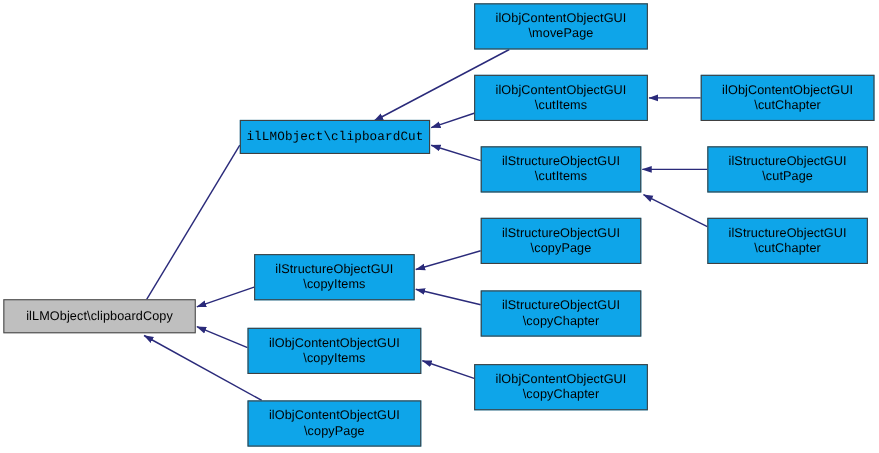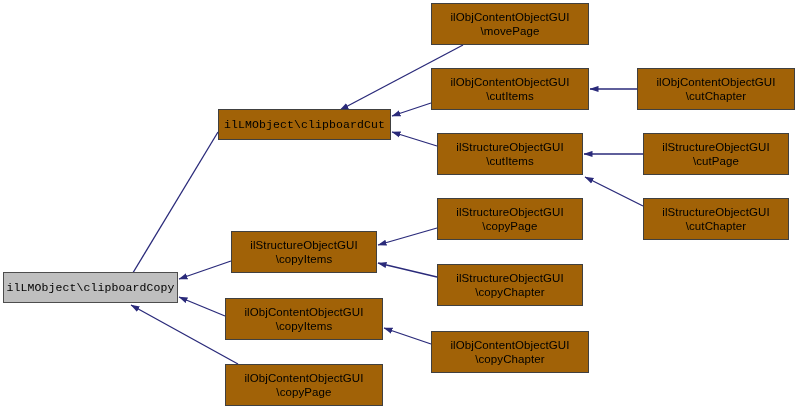--- a/index.html
+++ b/index.html
@@ -24,21 +24,21 @@
     width: 799px;
     height: 412px;
   }
   .node {
     position: absolute;
     box-sizing: border-box;
     display: flex;
     align-items: center;
     justify-content: center;
     text-align: center;
-    background: #a16207;
+    background: #0ea5e9;
     border: 1px solid #1a1a1a;
     color: #000000;
     font-size: 11.5px;
     line-height: 14px;
     letter-spacing: 0.1px;
     white-space: pre-line;
     z-index: 2;
   }
   .node.highlight {
     background: #bfbfbf;
@@ -74,21 +74,21 @@
         <path d="M 437,228 L 378,245" stroke="#2a2a7a" stroke-width="1.3" fill="none" marker-end="url(#arrowhead)"></path>
         <path d="M 437,277 L 378,263" stroke="#2a2a7a" stroke-width="1.3" fill="none" marker-end="url(#arrowhead)"></path>
         <path d="M 231,261 L 179,279" stroke="#2a2a7a" stroke-width="1.3" fill="none" marker-end="url(#arrowhead)"></path>
         <path d="M 225,316 L 179,297" stroke="#2a2a7a" stroke-width="1.3" fill="none" marker-end="url(#arrowhead)"></path>
         <path d="M 431,344 L 384,328" stroke="#2a2a7a" stroke-width="1.3" fill="none" marker-end="url(#arrowhead)"></path>
         <path d="M 238,364 L 131,305" stroke="#2a2a7a" stroke-width="1.3" fill="none" marker-end="url(#arrowhead)"></path>
       </g>
   </svg>
 
   <div id="nodes-group">
-      <div class="node highlight" style="left: 3px; top: 272px; width: 175px; height: 31px; font-family: Liberation Mono, monospace;"><span class="node-label">ilLMObject\clipboardCopy</span></div>
+      <div class="node highlight" style="left: 3px; top: 272px; width: 175px; height: 31px;"><span class="node-label">ilLMObject\clipboardCopy</span></div>
       <div class="node thick" style="left: 218px; top: 109px; width: 173px; height: 31px; font-family: Liberation Mono, monospace;"><span class="node-label">ilLMObject\clipboardCut</span></div>
       <div class="node thick" style="left: 431px; top: 3px; width: 158px; height: 42px;"><span class="node-label">ilObjContentObjectGUI
 \movePage</span></div>
       <div class="node thick" style="left: 431px; top: 68px; width: 158px; height: 42px;"><span class="node-label">ilObjContentObjectGUI
 \cutItems</span></div>
       <div class="node thick" style="left: 637px; top: 68px; width: 158px; height: 42px;"><span class="node-label">ilObjContentObjectGUI
 \cutChapter</span></div>
       <div class="node thick" style="left: 437px; top: 133px; width: 146px; height: 42px;"><span class="node-label">ilStructureObjectGUI
 \cutItems</span></div>
       <div class="node thick" style="left: 643px; top: 133px; width: 146px; height: 42px;"><span class="node-label">ilStructureObjectGUI

